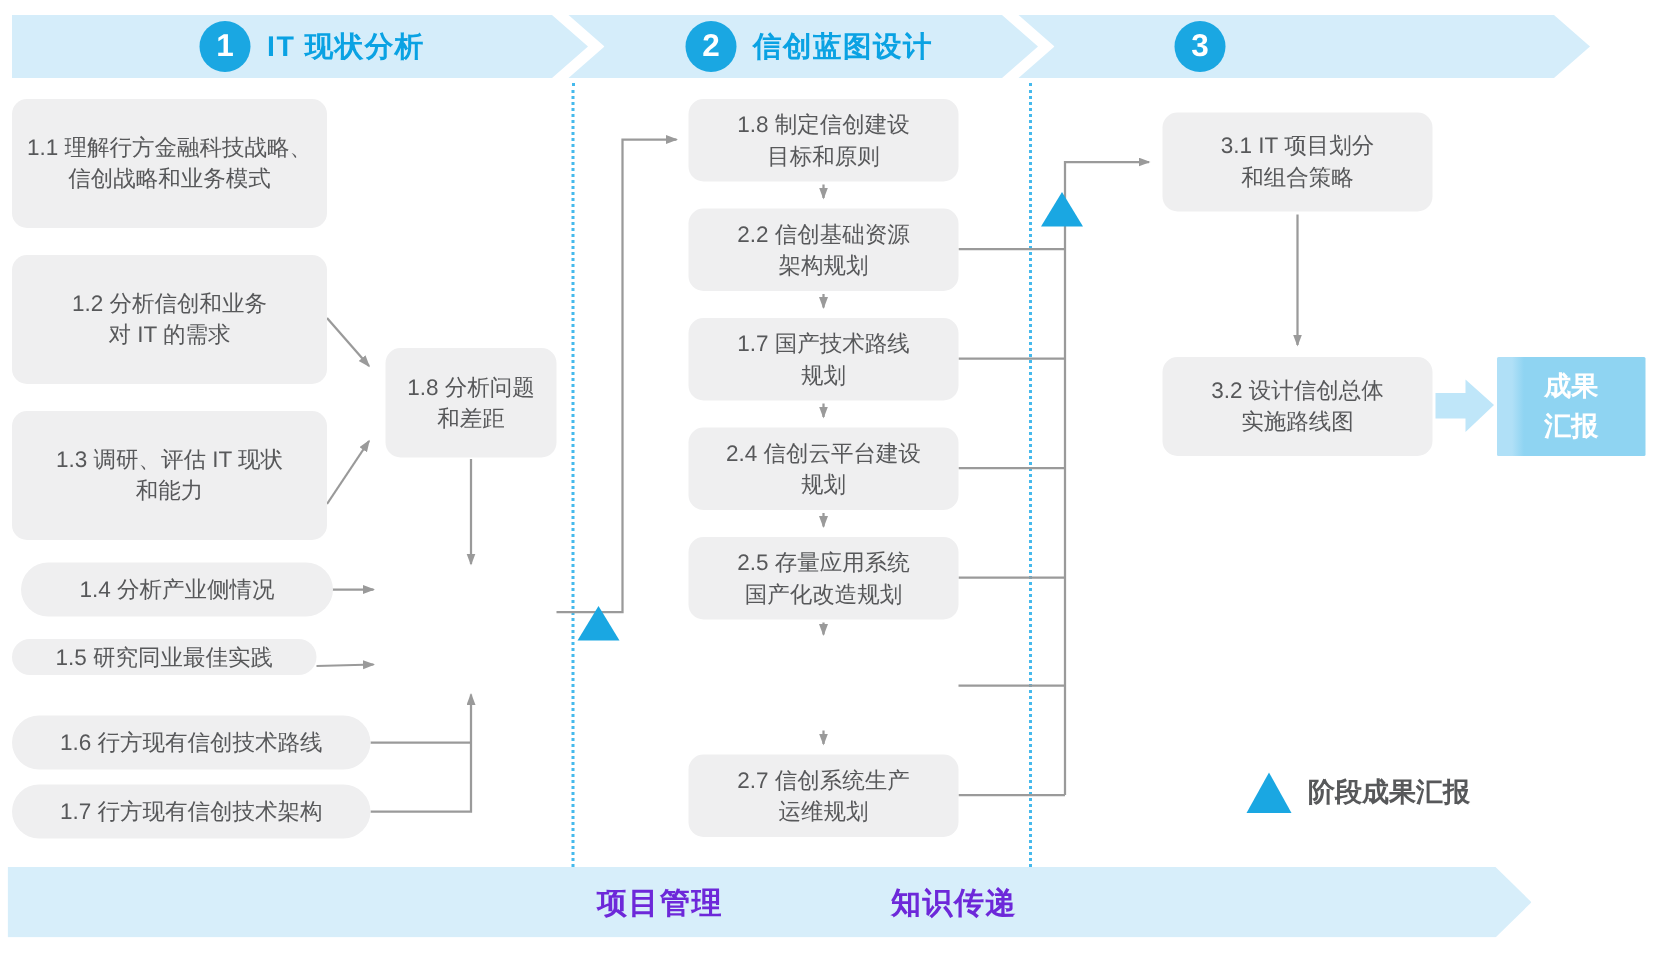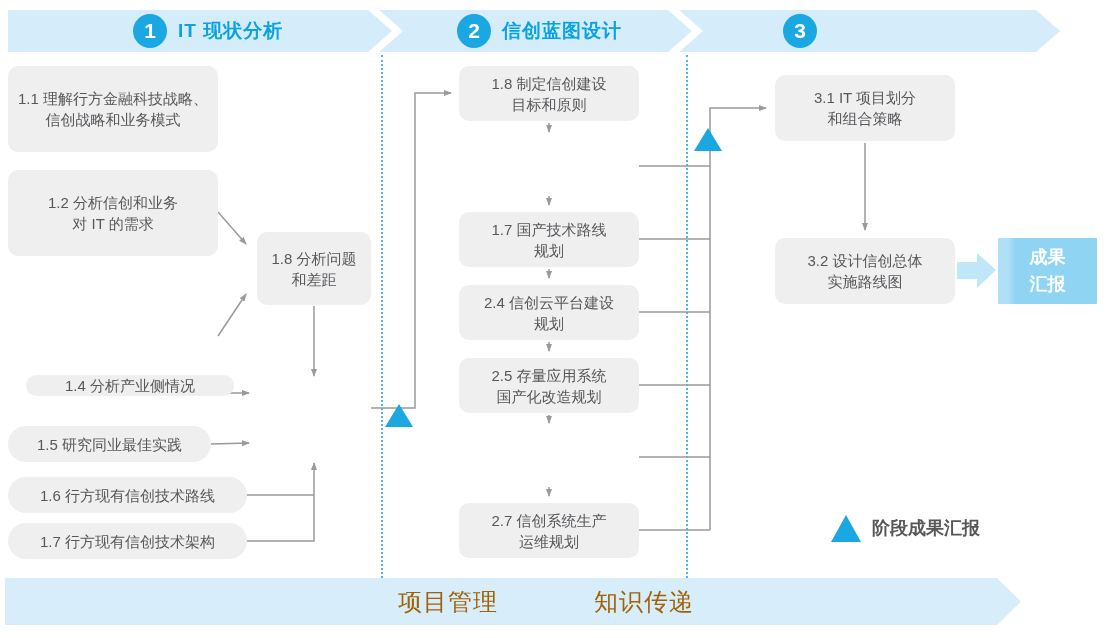--- a/index.html
+++ b/index.html
@@ -39,21 +39,21 @@
   }
   
   .legend-label{position:absolute;left:872px;top:516px;color:#57585a;font-weight:bold;font-size:18px;text-align:right;}
   
   .bottomband{
     position:absolute;left:5px;top:578px;width:1016px;height:47px;background:#d7eefa;
     clip-path:polygon(0 0,992px 0,1016px 50%,992px 100%,0 100%);
   }
   .bottomband span{
     position:absolute;top:50%;transform:translateY(-50%);
-    color:#a16207;font-weight:normal;font-size:24px;letter-spacing:1px;
+    color:#6d28d9;font-weight:bold;font-size:20px;letter-spacing:1px;
   }
 </style>
 </head>
 <body>
 
 <div class="stage">
 
   <div class="topband"></div>
   <div class="chev" style="left:368px"></div>
   <div class="chev" style="left:668px"></div>
@@ -106,29 +106,33 @@
     <polygon points="957,262 977,262 977,253 996,270 977,288 977,279 957,279" fill="#bfe6f9"></polygon>
     <polygon points="385,427 413,427 399,404" fill="#1aa7e2"></polygon>
     <polygon points="694,151 722,151 708,128" fill="#1aa7e2"></polygon>
     <polygon points="831,542 861,542 846,515" fill="#1aa7e2"></polygon>
   </svg>
 
   <div class="box" style="left:8px;top:66px;width:210px;height:86px">1.1 理解行方金融科技战略、
 信创战略和业务模式</div>
   <div class="box" style="left:8px;top:170px;width:210px;height:86px">1.2 分析信创和业务
 对 IT 的需求</div>
-  <div class="box pill" style="left:26px;top:375px;width:208px;height:21px">1.4 分析产业侧情况</div>
-  <div class="box pill" style="left:8px;top:426px;width:203px;height:36px">1.5 研究同业最佳实践</div>
+  <div class="box" style="left:8px;top:274px;width:210px;height:86px">1.3 调研、评估 IT 现状
+和能力</div>
+  <div class="box pill" style="left:14px;top:375px;width:208px;height:36px">1.4 分析产业侧情况</div>
+  <div class="box pill" style="left:8px;top:426px;width:203px;height:24px">1.5 研究同业最佳实践</div>
   <div class="box pill" style="left:8px;top:477px;width:239px;height:36px">1.6 行方现有信创技术路线</div>
   <div class="box pill" style="left:8px;top:523px;width:239px;height:36px">1.7 行方现有信创技术架构</div>
   <div class="box" style="left:257px;top:232px;width:114px;height:73px">1.8 分析问题
 和差距</div>
 
   <div class="box" style="left:459px;top:66px;width:180px;height:55px">1.8 制定信创建设
 目标和原则</div>
+  <div class="box" style="left:459px;top:139px;width:180px;height:55px">2.2 信创基础资源
+架构规划</div>
   <div class="box" style="left:459px;top:212px;width:180px;height:55px">1.7 国产技术路线
 规划</div>
   <div class="box" style="left:459px;top:285px;width:180px;height:55px">2.4 信创云平台建设
 规划</div>
   <div class="box" style="left:459px;top:358px;width:180px;height:55px">2.5 存量应用系统
 国产化改造规划</div>
   <div class="box" style="left:459px;top:503px;width:180px;height:55px">2.7 信创系统生产
 运维规划</div>
 
   <div class="box" style="left:775px;top:75px;width:180px;height:66px">3.1 IT 项目划分

